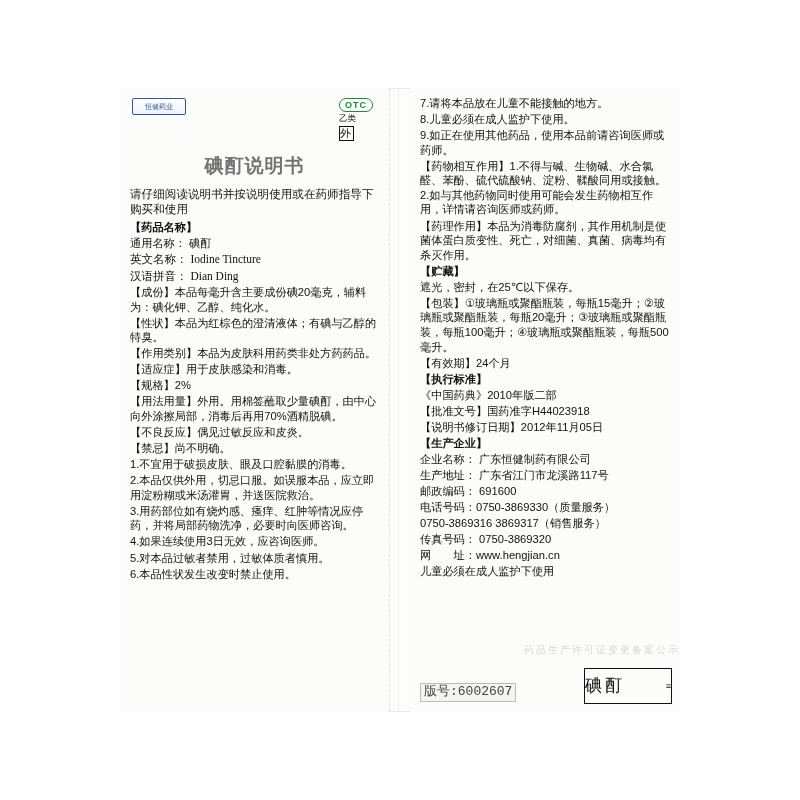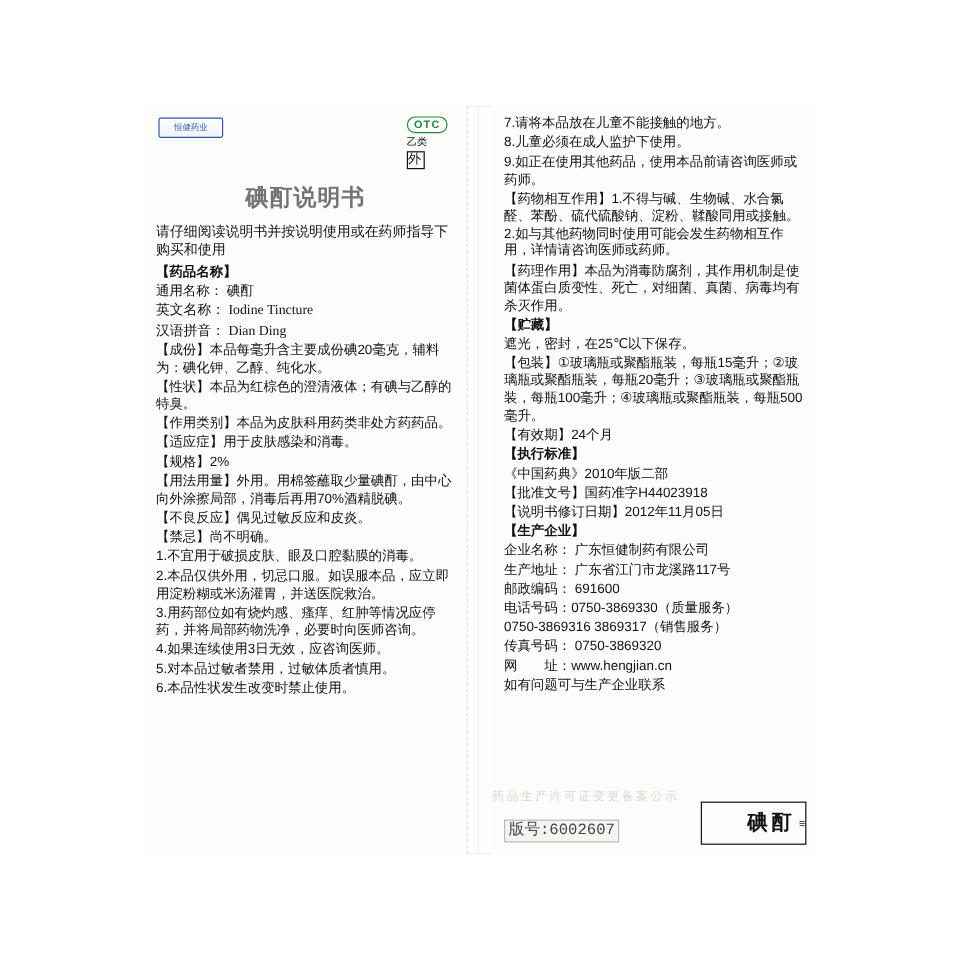--- a/index.html
+++ b/index.html
@@ -65,33 +65,33 @@
   .item{margin:0 0 1.5px 0;}
   .b{font-weight:bold;}
   .en{font-family:"Liberation Serif","DejaVu Serif",serif;font-weight:normal;font-size:11.5px;}
   .sec-gap{height:3px;}
 
   
   .maker{margin-top:1px;}
   .brandbox{
     position:absolute;right:8px;bottom:8px;
     width:86px;height:34px;border:1.6px solid #111;
-    display:flex;align-items:center;justify-content:flex-end;
-    font-size:17px;font-weight:bold;letter-spacing:3px;
+    display:flex;align-items:center;justify-content:space-between;
+    font-size:17px;font-weight:normal;letter-spacing:3px;
   }
   .brandbox .bars{
     display:inline-block;margin-left:3px;font-size:9px;line-height:1;
     letter-spacing:0;
   }
   .version{
     position:absolute;left:10px;bottom:10px;font-size:13px;color:#444;
     border:1px solid #bbb;padding:0 3px;background:#f5f4f0;font-family:Liberation Mono, monospace;
   }
   .watermark{
-    position:absolute;left:0;right:0;bottom:41px;text-align:left;
+    position:absolute;left:0;right:0;bottom:56px;text-align:right;
     font-size:10px;color:#d9d7d0;letter-spacing:2px;pointer-events:none;
   }
 </style>
 </head>
 <body>
 
 <div class="sheet">
 
   <div class="divider"></div>
 
@@ -148,21 +148,21 @@
     <p class="item b">【生产企业】</p>
 
     <div class="maker">
       <p class="item">企业名称： 广东恒健制药有限公司</p>
       <p class="item">生产地址： 广东省江门市龙溪路117号</p>
       <p class="item">邮政编码： 691600</p>
       <p class="item">电话号码：0750-3869330（质量服务）</p>
       <p class="item">0750-3869316 3869317（销售服务）</p>
       <p class="item">传真号码： 0750-3869320</p>
       <p class="item">网　　址：www.hengjian.cn</p>
-      <p class="item">如有问题可与生产企业联系</p>
+      <p class="item">儿童必须在成人监护下使用</p>
     </div>
 
     <div class="watermark">药品生产许可证变更备案公示</div>
     <div class="version">版号:6002607</div>
     <div class="brandbox">
       <span>碘酊</span>
       <span class="bars">≡</span>
     </div>
   </div>
 </div>

